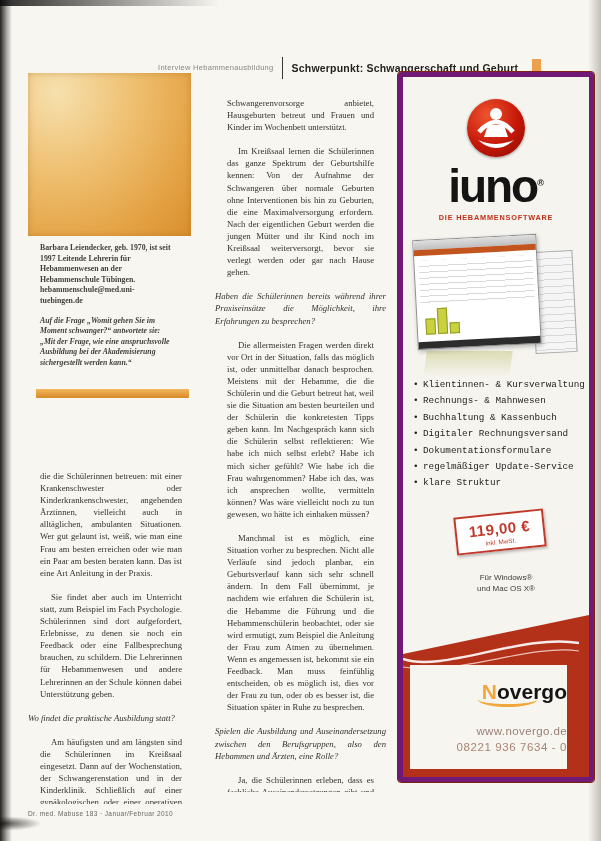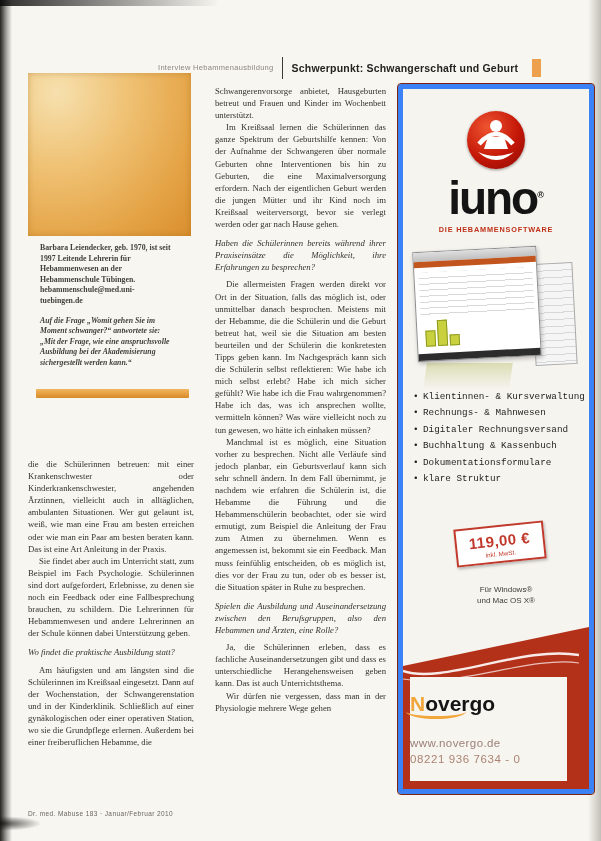--- a/index.html
+++ b/index.html
@@ -29,28 +29,28 @@
   .caption{position:absolute;left:40px;top:243px;width:132px;font-size:7.8px;line-height:10.6px;
     color:#403f3a;text-align:left;font-weight:bold;}
   .caption .quote{display:block;margin-top:9px;font-style:italic;}
   .orange-rule{position:absolute;left:36px;top:389px;width:153px;height:9px;
     background:linear-gradient(to bottom,#f3b65e,#d88a27);border-radius:1px;}
   
   .col{position:absolute;font-size:8.7px;line-height:12.1px;text-align:justify;overflow:hidden;
     color:#33322c;}
   .col1{left:28px;top:458px;width:166px;height:346px;}
   .col2{left:215px;top:85px;width:171px;height:707px;}
-  .col p{margin:0;}
+  .col p{margin:12px;}
   .col p.ind{text-indent:11px;}
   .col p.q{font-style:italic;margin:7px 0 5px;text-indent:0;}
   .footer{position:absolute;left:28px;top:810px;font-family:"Liberation Sans",sans-serif;
     font-size:6.5px;color:#68665f;letter-spacing:.4px;}
   
-  .ad{position:absolute;left:398px;top:84px;width:186px;height:700px;background:#f6f4ef;
-    border:5px solid #3b82f6;outline:1px solid #7e2310;border-radius:3px;overflow:hidden;}
+  .ad{position:absolute;left:398px;top:72px;width:186px;height:700px;background:#f6f4ef;
+    border:5px solid #701a75;outline:1px solid #7e2310;border-radius:3px;overflow:hidden;}
   .ad-inner{position:absolute;inset:0;}
   .iuno-circle{position:absolute;left:50%;top:22px;transform:translateX(-50%);width:58px;height:58px;
     border-radius:50%;background:radial-gradient(circle at 35% 28%,#ef5430,#c41708 55%,#8f0d03 95%);
     box-shadow:0 1px 3px rgba(0,0,0,.4);}
   .iuno-word{position:absolute;left:0;right:0;top:82px;text-align:center;
     font-family:"Liberation Sans",sans-serif;font-weight:bold;font-size:46px;letter-spacing:-2px;
     color:#141414;line-height:48px;}
   .iuno-word sup{font-size:9px;letter-spacing:0;vertical-align:super;}
   .iuno-tagline{position:absolute;left:0;right:0;top:136px;text-align:center;
     font-family:"Liberation Sans",sans-serif;font-size:7.3px;font-weight:bold;color:#bf3118;
@@ -84,21 +84,21 @@
   .price-stamp .amount{font-family:"Liberation Sans",sans-serif;font-weight:bold;font-size:15px;
     color:#c0392b;letter-spacing:.5px;}
   .price-stamp .note{font-family:"Liberation Sans",sans-serif;font-size:6.3px;color:#c0392b;margin-top:1px;}
   .platforms{position:absolute;left:30px;right:10px;top:496px;text-align:center;
     font-family:"Liberation Sans",sans-serif;font-size:8px;line-height:10.5px;color:#3c3b37;}
   
   .swoosh{position:absolute;left:0;right:0;bottom:0;height:162px;background:#b43119;
     clip-path:polygon(0 24%,100% 0,100% 100%,0 100%);}
   .swoosh svg{position:absolute;left:0;top:0;}
   .bottom-panel{position:absolute;left:7px;right:22px;bottom:8px;height:104px;background:#f7f5f0;
-    text-align:left;}
+    text-align:right;}
   .novergo{margin-top:16px;font-family:"Liberation Sans",sans-serif;font-weight:bold;font-size:21px;
     color:#141414;position:relative;display:inline-block;line-height:22px;}
   .novergo .initial{color:#f2a73d;}
   .novergo-swoosh{position:absolute;left:-4px;bottom:-4px;width:70%;height:12px;
     border-bottom:3px solid #f2a73d;border-radius:50%;}
   .ad-web{display:block;margin-top:22px;font-family:"Liberation Sans",sans-serif;font-size:11.5px;
     color:#9b8078;letter-spacing:.4px;text-decoration:none;}
   .ad-phone{display:block;margin-top:4px;font-family:"Liberation Sans",sans-serif;font-size:11.5px;
     color:#ab8372;letter-spacing:.6px;}
 </style>
@@ -175,23 +175,24 @@
             <i style="height:9px"></i>
           </div>
           <div class="shot-dark"></div>
         </div>
         <div class="reflection"></div>
       </div>
 
       <ul class="features">
         <li>Klientinnen- &amp; Kursverwaltung</li>
         <li>Rechnungs- &amp; Mahnwesen</li>
+        <li>Buchhaltung &amp; Kassenbuch</li>
         <li>Digitaler Rechnungsversand</li>
-        <li>Buchhaltung &amp; Kassenbuch</li>
         <li>Dokumentationsformulare</li>
+        <li>regelmäßiger Update-Service</li>
         <li>klare Struktur</li>
       </ul>
 
       <div class="price-stamp">
         <div class="amount">119,00 €</div>
         <div class="note">inkl. MwSt.</div>
       </div>
 
       <div class="platforms">
         <div>Für Windows®</div>

